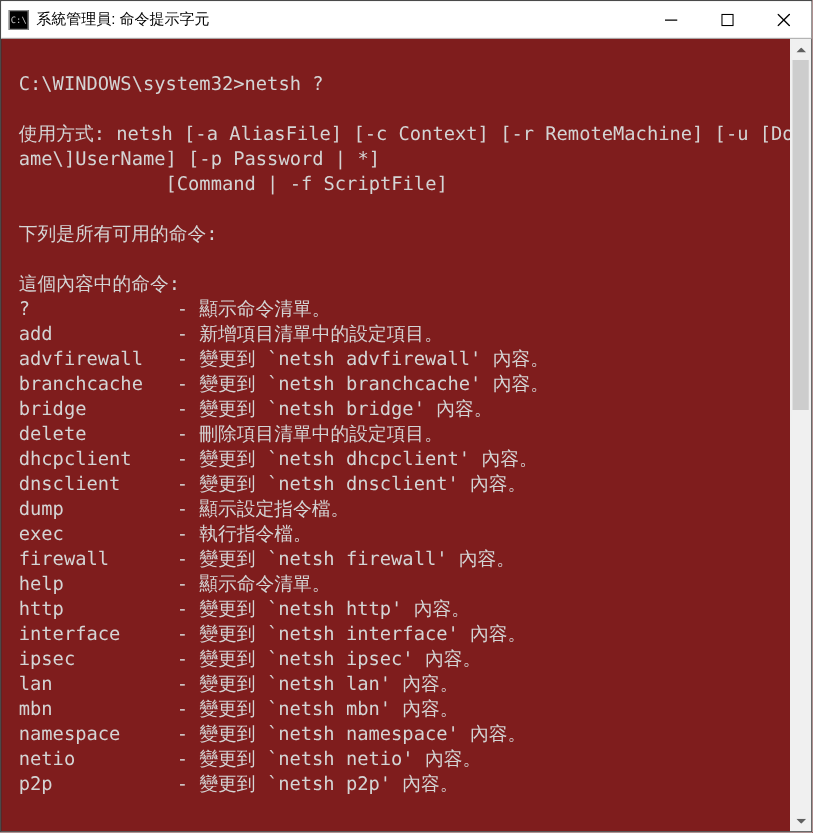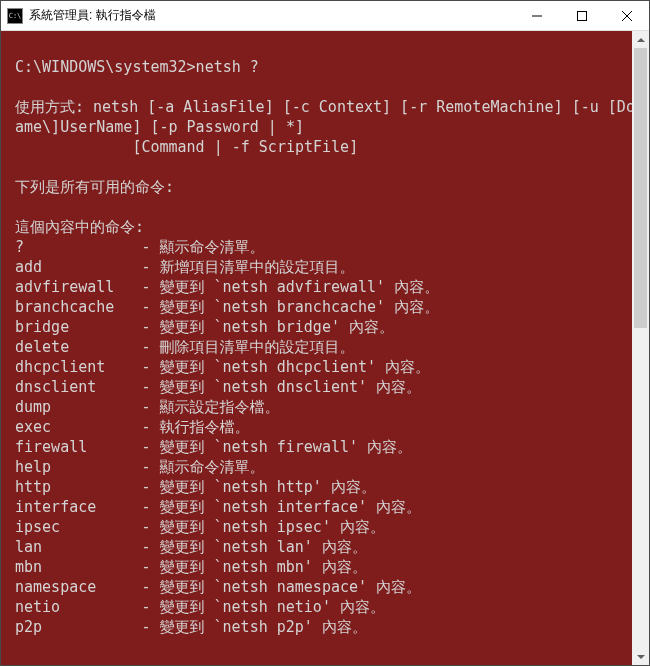--- a/index.html
+++ b/index.html
@@ -106,21 +106,21 @@
       background: #cdcdcd;
     }
   </style>
 </head>
 <body>
 
 <div class="window">
 
   <div class="titlebar">
     <div class="titlebar-icon">C:\</div>
-    <div class="titlebar-text">系統管理員: 執行指令檔</div>
+    <div class="titlebar-text">系統管理員: 命令提示字元</div>
     <div class="titlebar-controls">
       <div class="titlebar-btn">
         <svg width="10" height="10" viewBox="0 0 10 10">
             <line x1="0" y1="5" x2="10" y2="5" stroke="#000" stroke-width="1"></line>
           </svg>
       </div>
       <div class="titlebar-btn">
         <svg width="10" height="10" viewBox="0 0 10 10">
             <rect x="0.5" y="0.5" width="9" height="9" fill="none" stroke="#000" stroke-width="1"></rect>
           </svg>

